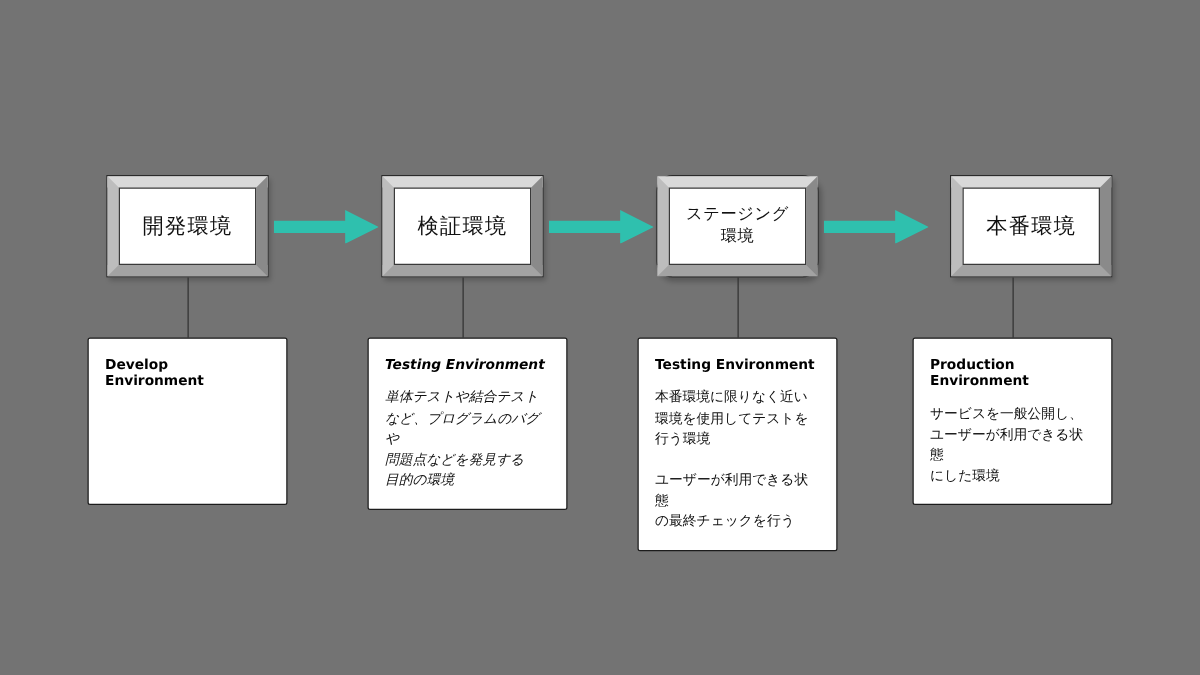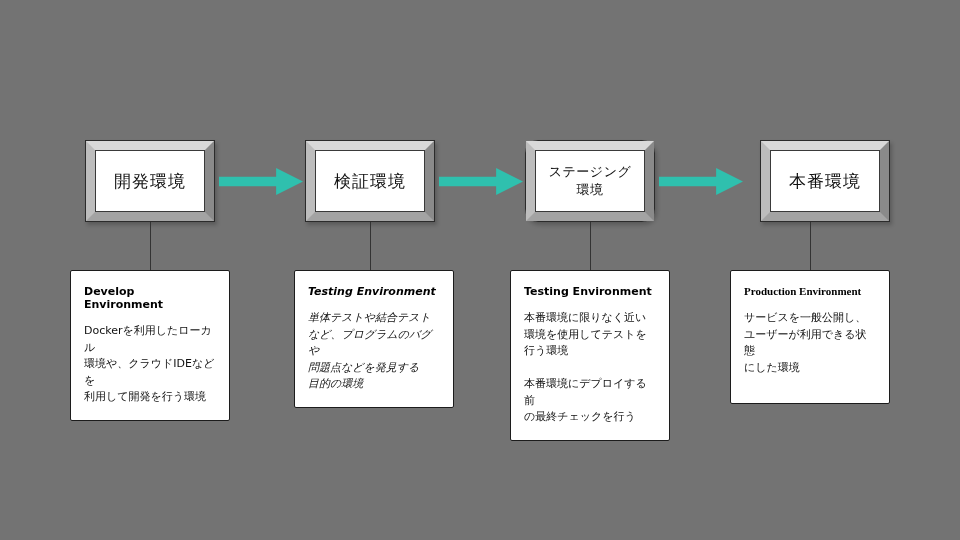--- a/index.html
+++ b/index.html
@@ -111,43 +111,40 @@
   .c2 .env-box   { left: 305px; }
   .c3 .env-box   { left: 525px; border-radius: 13px; }
   .c4 .env-box   { left: 745px; margin-left: 15px; }
   .c1 .connector { left: 150px; }
   .c2 .connector { left: 370px; }
   .c3 .connector { left: 590px; }
   .c4 .connector { left: 810px; }
   .c1 .desc-card { left: 70px; }
   .c2 .desc-card { left: 294px; font-style: italic; }
   .c3 .desc-card { left: 510px; }
-  .c4 .desc-card { left: 730px; font-family: Liberation Serif, serif; }
+  .c4 .desc-card { left: 730px; }
   .a1 { left: 219px; }
   .a2 { left: 439px; }
   .a3 { left: 659px; }
 </style>
 </head>
 <body>
 
 <div class="canvas" style="background: #737373;">
 
   <div class="col c1">
     <div class="env-box">
       <div class="bevel"></div>
       <div class="face">
         <span class="box-label">開発環境</span>
       </div>
     </div>
     <div class="connector"></div>
     <div class="desc-card">
       <p class="card-title">Develop Environment</p>
-      <p class="card-body">Dockerを利用したローカル
-環境や、クラウドIDEなどを
-利用して開発を行う環境</p>
     </div>
   </div>
 
   <div class="flow-arrow a1" style="--arrow-color: #2fc0ae;"></div>
 
   <div class="col c2">
     <div class="env-box">
       <div class="bevel"></div>
       <div class="face">
         <span class="box-label">検証環境</span>
@@ -173,21 +170,21 @@
 環境</span>
       </div>
     </div>
     <div class="connector"></div>
     <div class="desc-card">
       <p class="card-title">Testing Environment</p>
       <p class="card-body">本番環境に限りなく近い
 環境を使用してテストを
 行う環境
 
-本番環境にデプロイする前
+ユーザーが利用できる状態
 の最終チェックを行う</p>
     </div>
   </div>
 
   <div class="flow-arrow a3" style="--arrow-color: #2fc0ae;"></div>
 
   <div class="col c4">
     <div class="env-box">
       <div class="bevel"></div>
       <div class="face">

